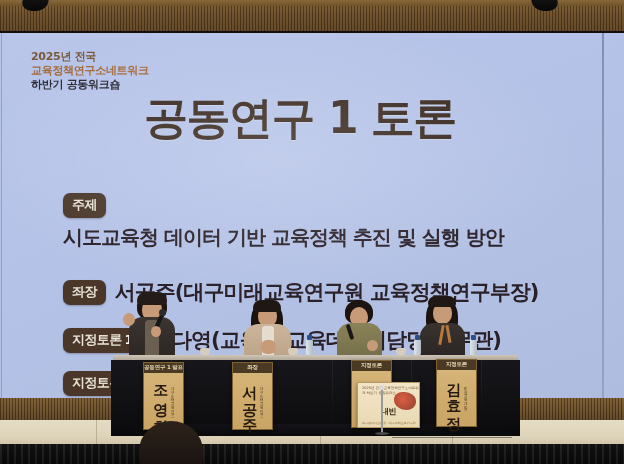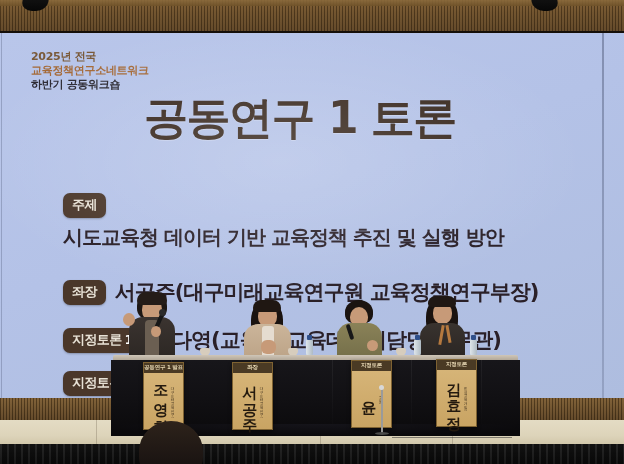--- a/index.html
+++ b/index.html
@@ -382,20 +382,28 @@
     </div>
   </div>
   <div class="plate pl4">
     <div class="plate-role">지정토론</div>
     <div class="plate-body">
       <span class="plate-name">김효정</span>
       <span class="plate-org">한국교육개발원</span>
     </div>
   </div>
 
+  <div class="guest-card">
+    <div class="gc-top">2025년 전국
+교육정책연구소네트워크
+하반기 공동워크숍</div>
+    <div class="gc-deco"></div>
+    <div class="gc-label">내빈</div>
+    <div class="gc-bottom">대구광역시교육청 · 대구미래교육연구원</div>
+  </div>
 
   <div class="mic-stand"></div>
   <div class="mic-stand-knob"></div>
   <div class="mic-stand-base"></div>
 
   <div class="floor">
     <div class="floor-seam" style="left:96px;"></div>
     <div class="floor-seam" style="left:320px;"></div>
     <div class="floor-seam" style="left:452px;"></div>
   </div>

